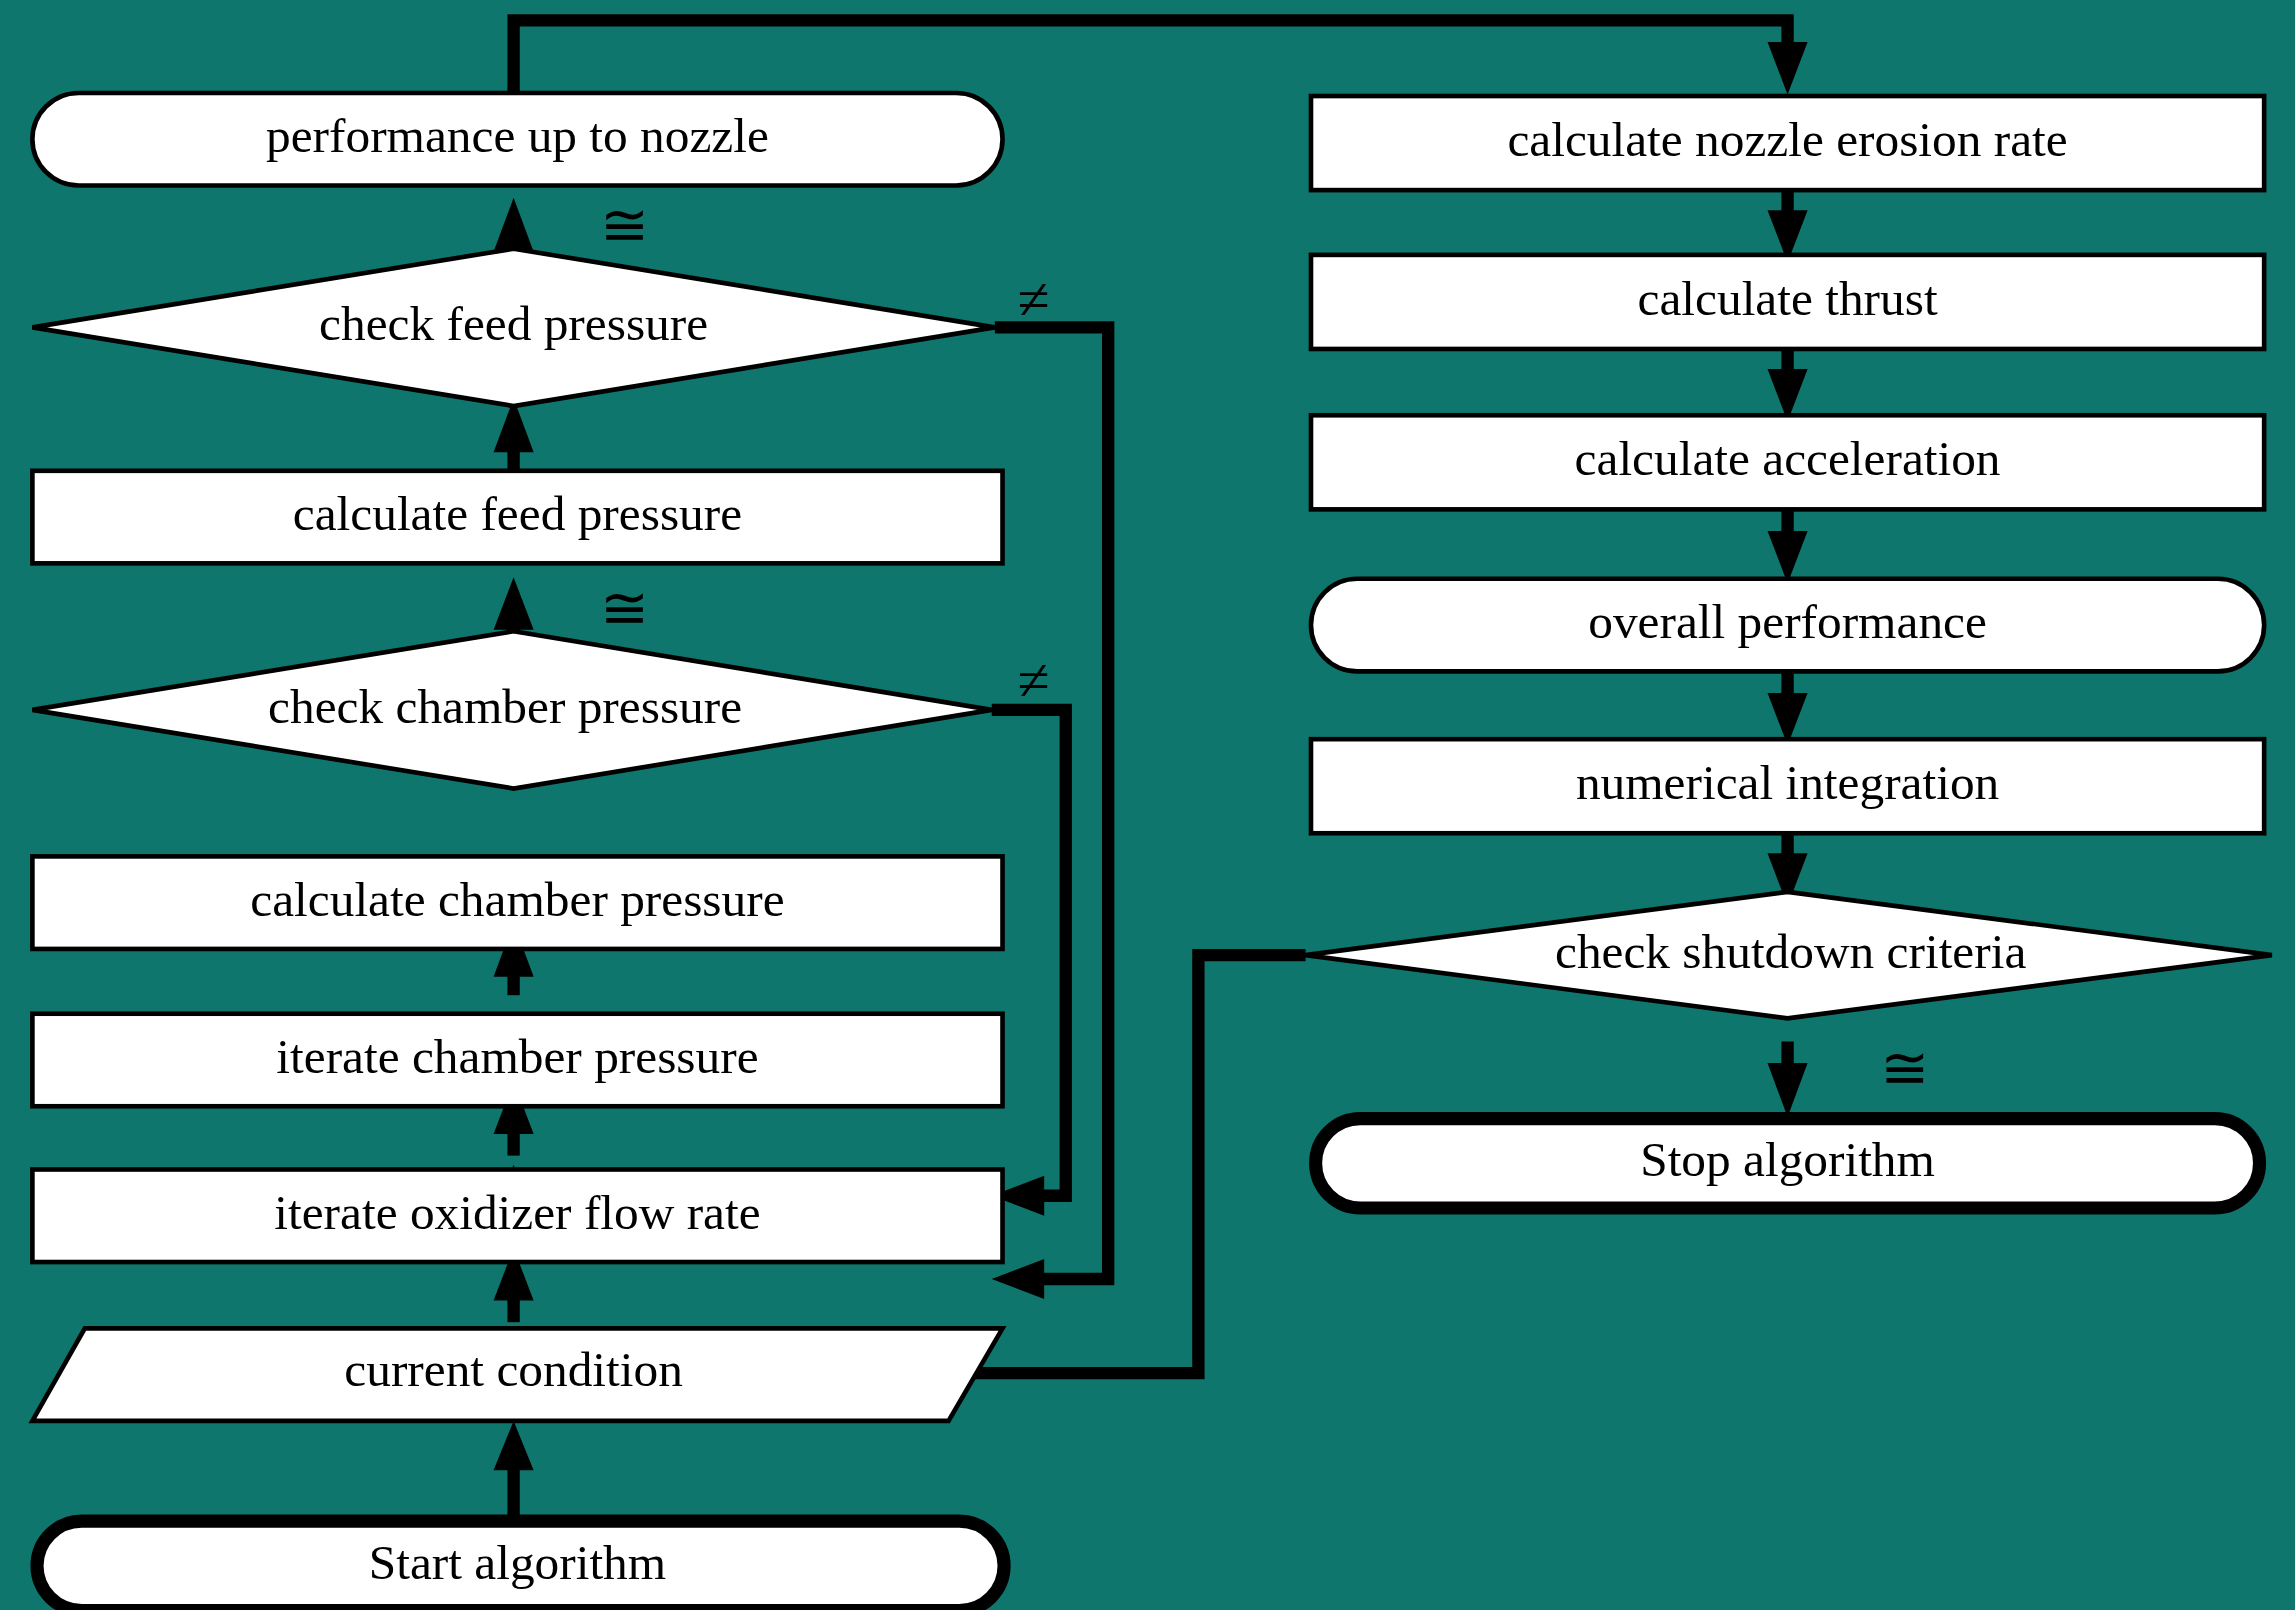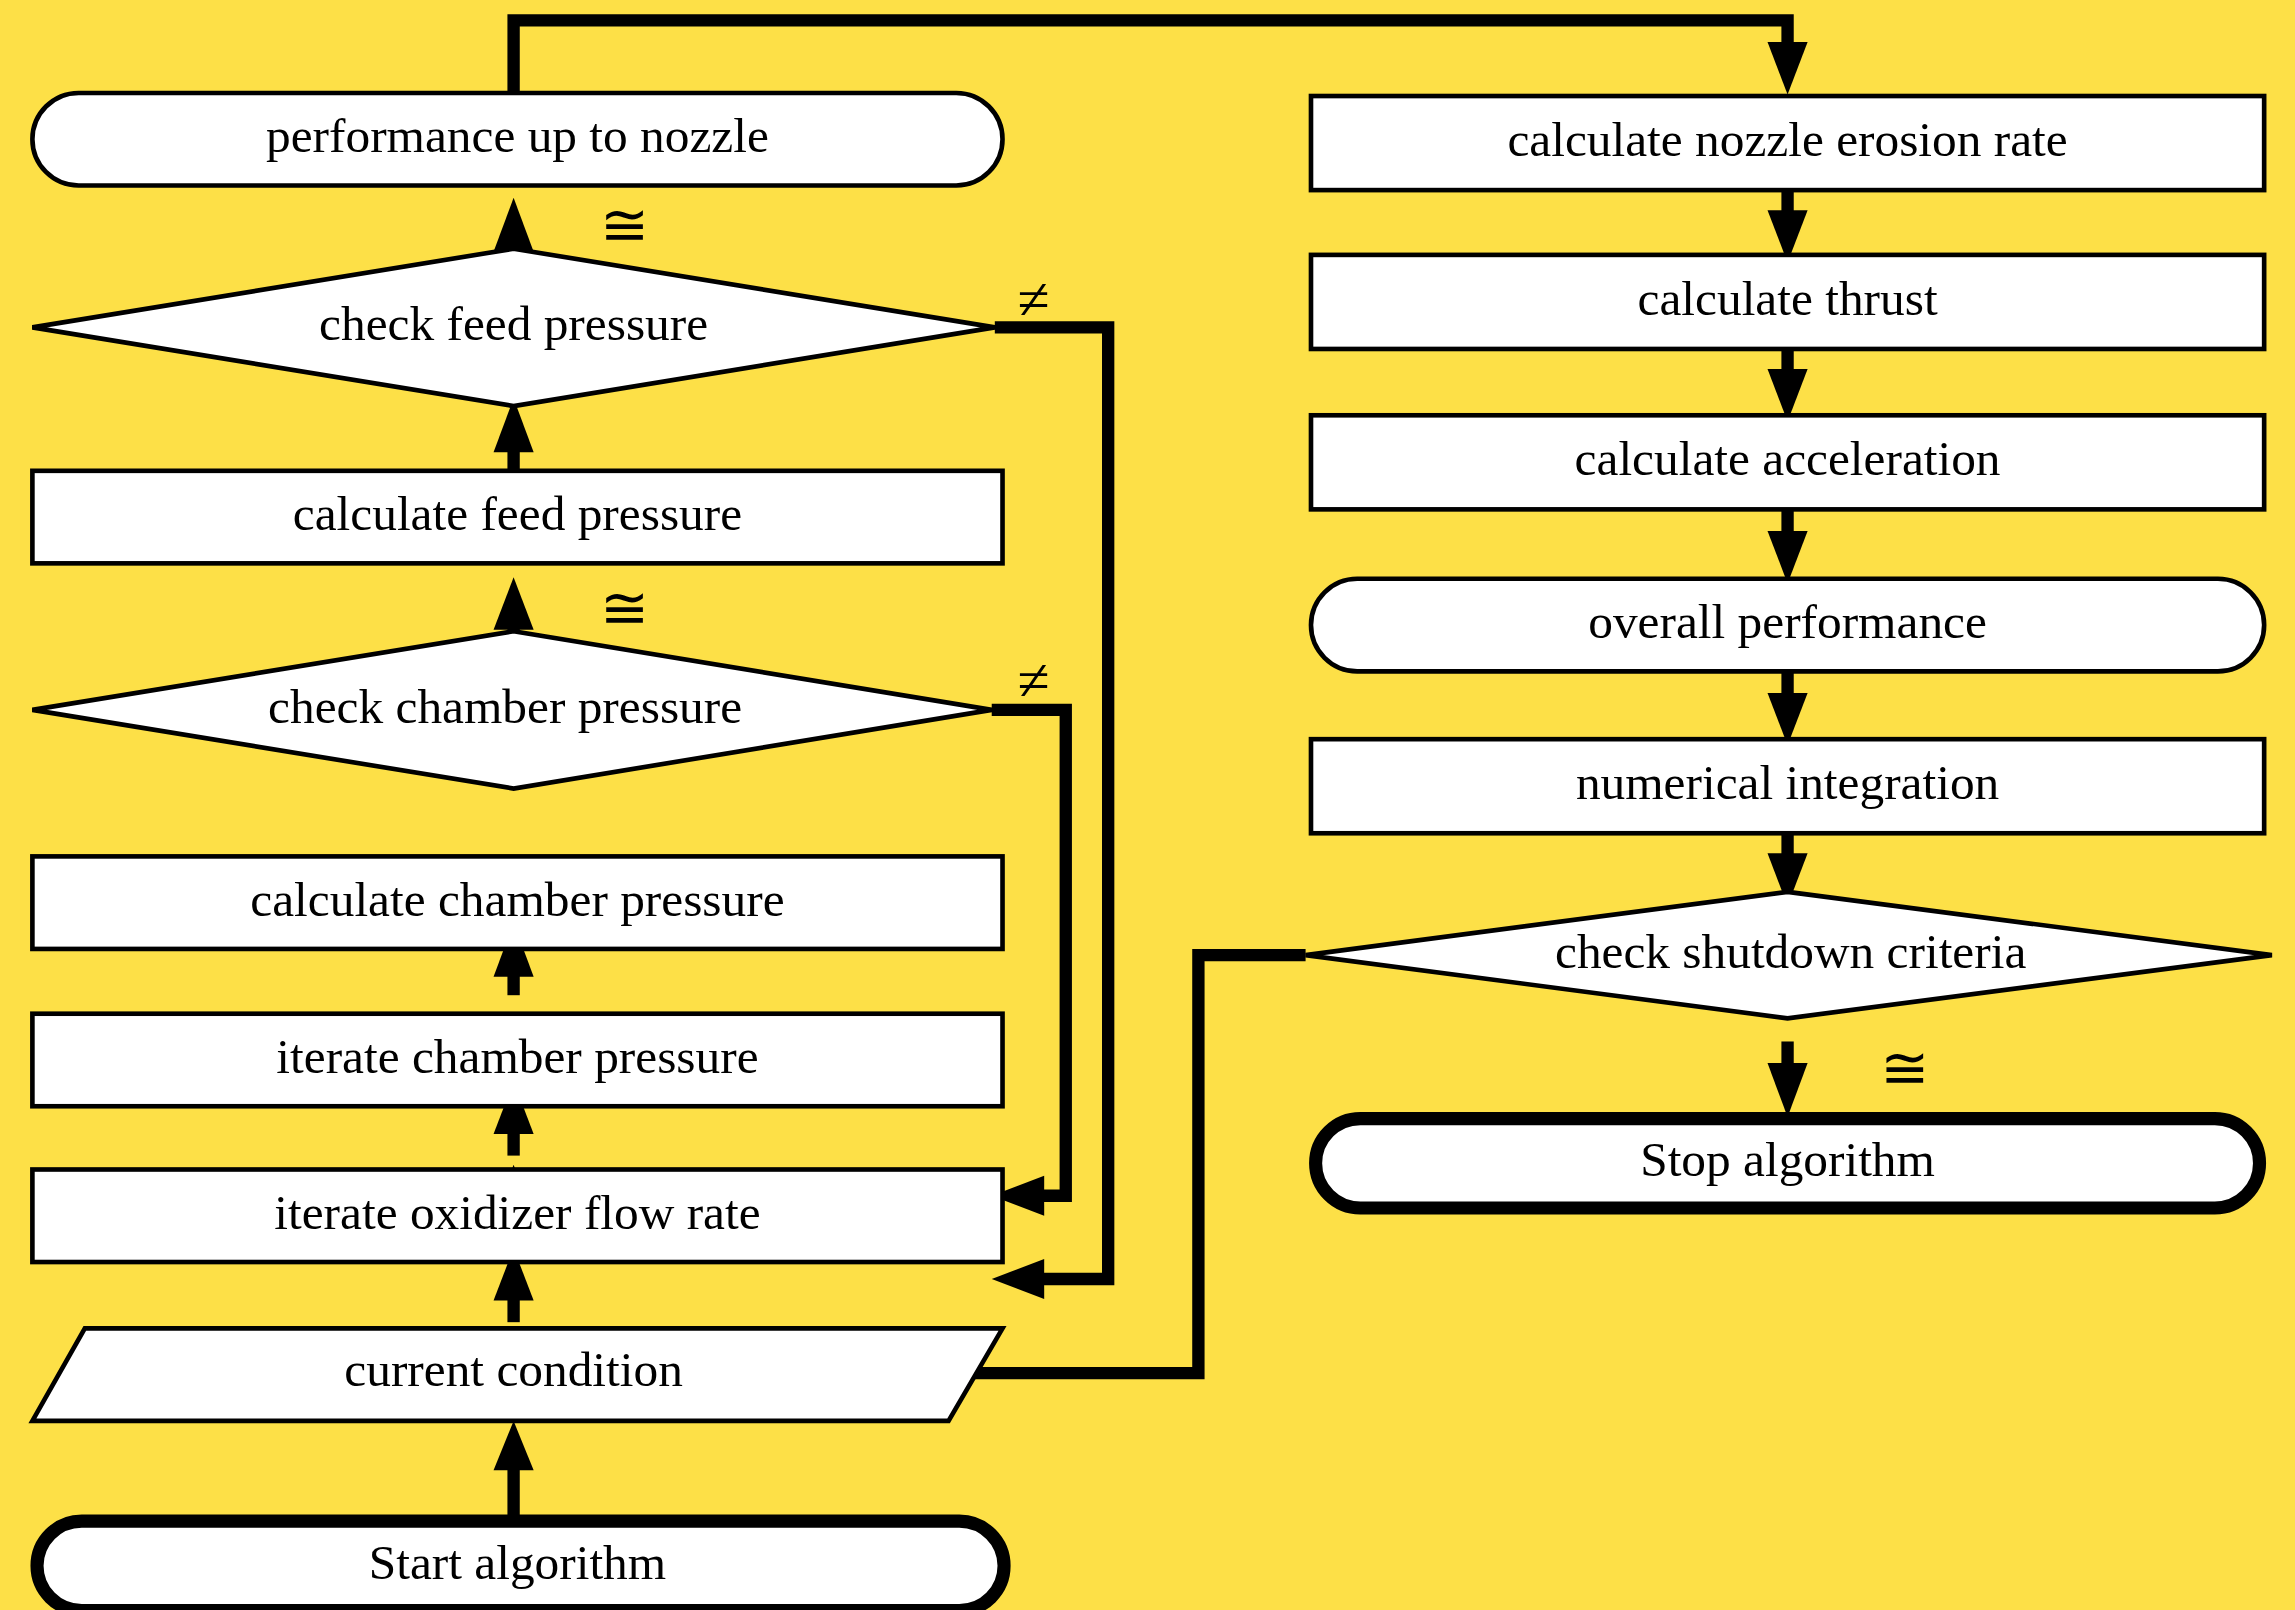--- a/index.html
+++ b/index.html
@@ -4,21 +4,21 @@
 <style>
   html, body {
     margin: 0;
     padding: 0;
     background: #ffffff;
   }
   #canvas-wrap {
     position: relative;
     width: 2295px;
     height: 1611px;
-    background: #fde047;
+    background: #0f766e;
     overflow: hidden;
   }
   svg#flowchart {
     display: block;
     width: 2295px;
     height: 1611px;
   }
   .shape-thin {
     fill: #ffffff;
     stroke: #000000;

